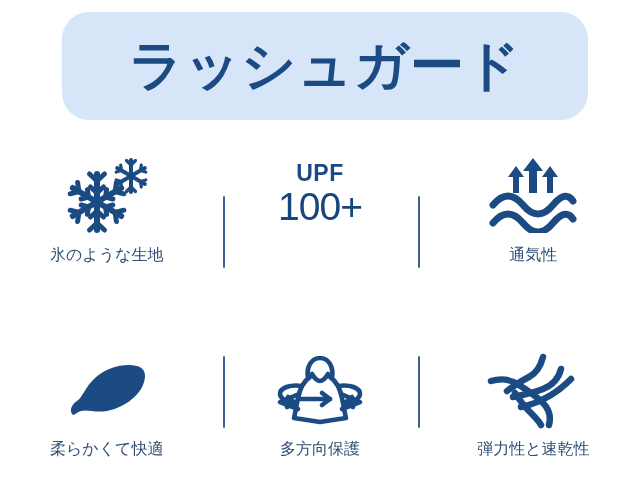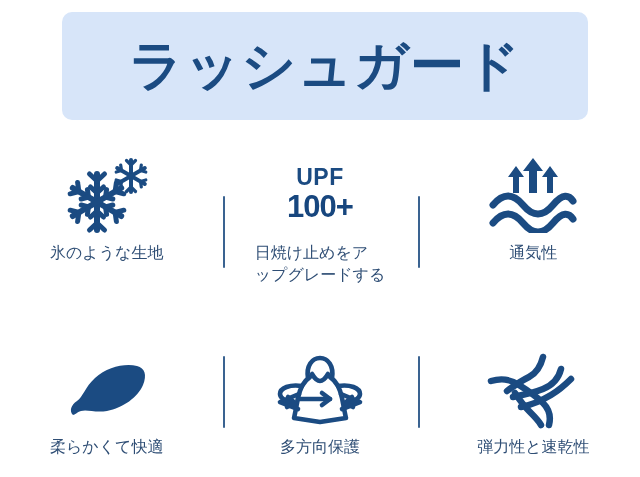--- a/index.html
+++ b/index.html
@@ -23,21 +23,21 @@
   }
 
   
   .banner {
     position: absolute;
     left: 62px;
     top: 12px;
     width: 526px;
     height: 108px;
     background: #d7e5f9;
-    border-radius: 10px;
+    border-radius: 27px;
     display: flex;
     align-items: center;
     justify-content: center;
     text-align: right;
   }
   .banner-title {
     font-family: "DejaVu Sans", "Liberation Sans", sans-serif;
     font-size: 54px;
     font-weight: 700;
     letter-spacing: 1px;
@@ -75,46 +75,47 @@
   .icon-box {
     height: 92px;
     display: flex;
     align-items: center;
     justify-content: center;
   }
   .row-2 .icon-box { height: 88px; }
 
   .cell-label {
     margin-top: 4px;
-    font-family: Liberation Mono, monospace;
+    font-family: Liberation Sans, sans-serif;
     font-size: 16px;
     font-weight: 400;
     line-height: 1.35;
     color: #2f4e75;
+    text-align: center;
     white-space: pre-line;
   }
 
   
   .upf-wrap {
     display: flex;
     flex-direction: column;
     align-items: center;
     justify-content: center;
     height: 92px;
     line-height: 1;
   }
   .upf-small {
     font-size: 23px;
     font-weight: 700;
     letter-spacing: 0.5px;
     color: #1b4b82;
   }
   .upf-big {
-    font-size: 31px;
-    font-weight: 700;
+    font-size: 39px;
+    font-weight: 400;
     letter-spacing: -1px;
     color: #17467e;
     margin-top: 2px;
   }
 
   
   .divider {
     position: absolute;
     width: 2px;
     background: #3a6391;
@@ -208,22 +209,20 @@
           </span>
         </div>
         <div class="cell-label">氷のような生地</div>
       </div>
 
       <div class="cell">
         <div class="upf-wrap">
           <div class="upf-small">UPF</div>
           <div class="upf-big">100+</div>
         </div>
-        <div class="cell-label">日焼け止めをア
-ップグレードする</div>
       </div>
 
       <div class="cell">
         <div class="icon-box">
           <span>
             <svg width="96" height="78" viewBox="0 0 96 78">
               <g fill="#1b4b82">
 
                 <path d="M28 38 L28 22 L23 22 L31 11 L39 22 L34 22 L34 38 Z"></path>
 

